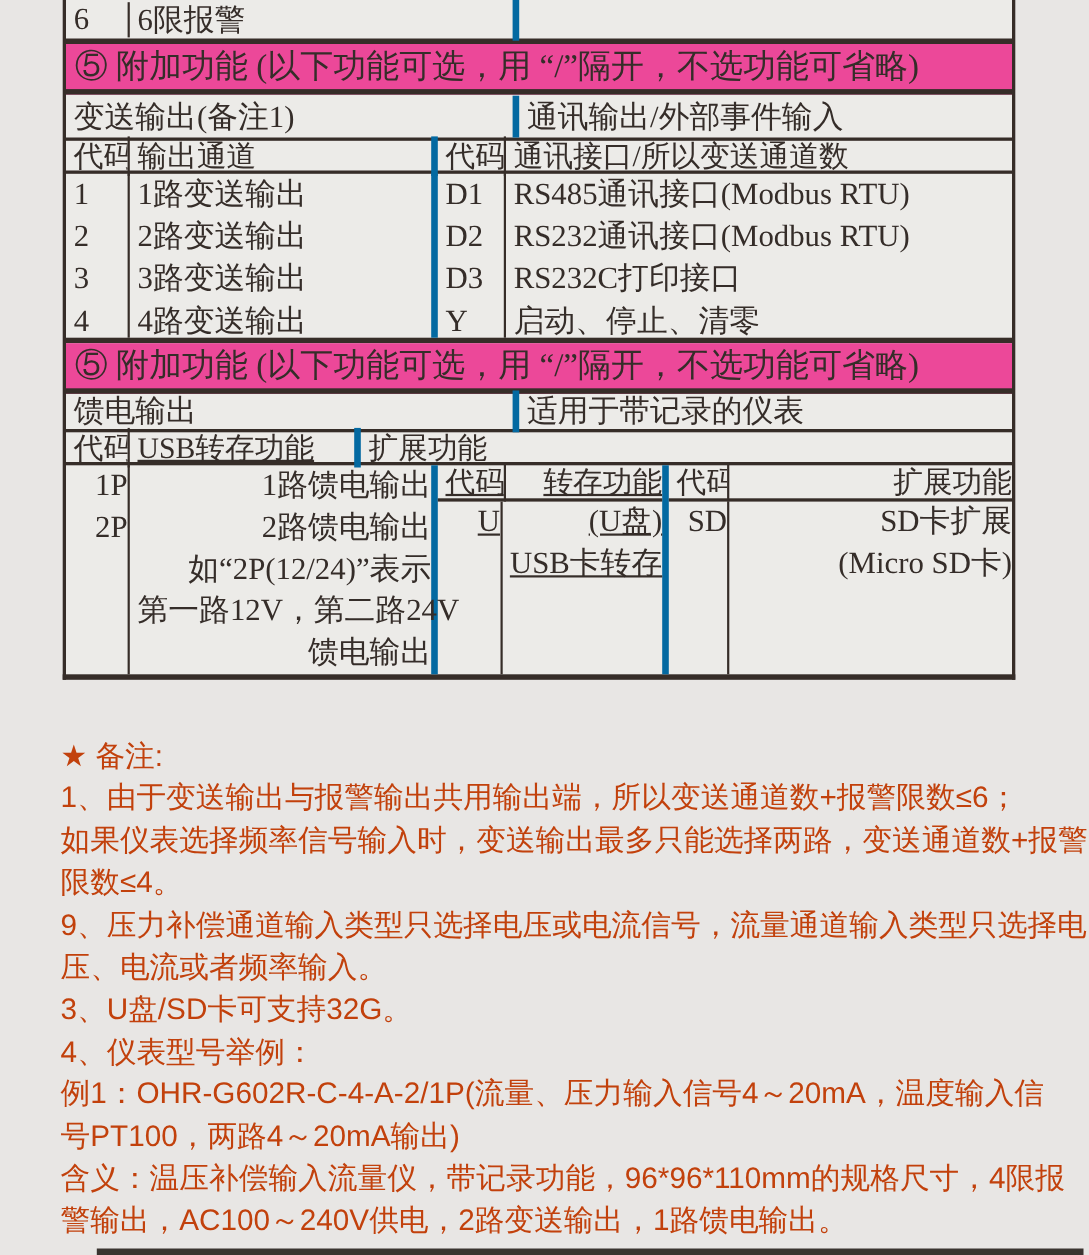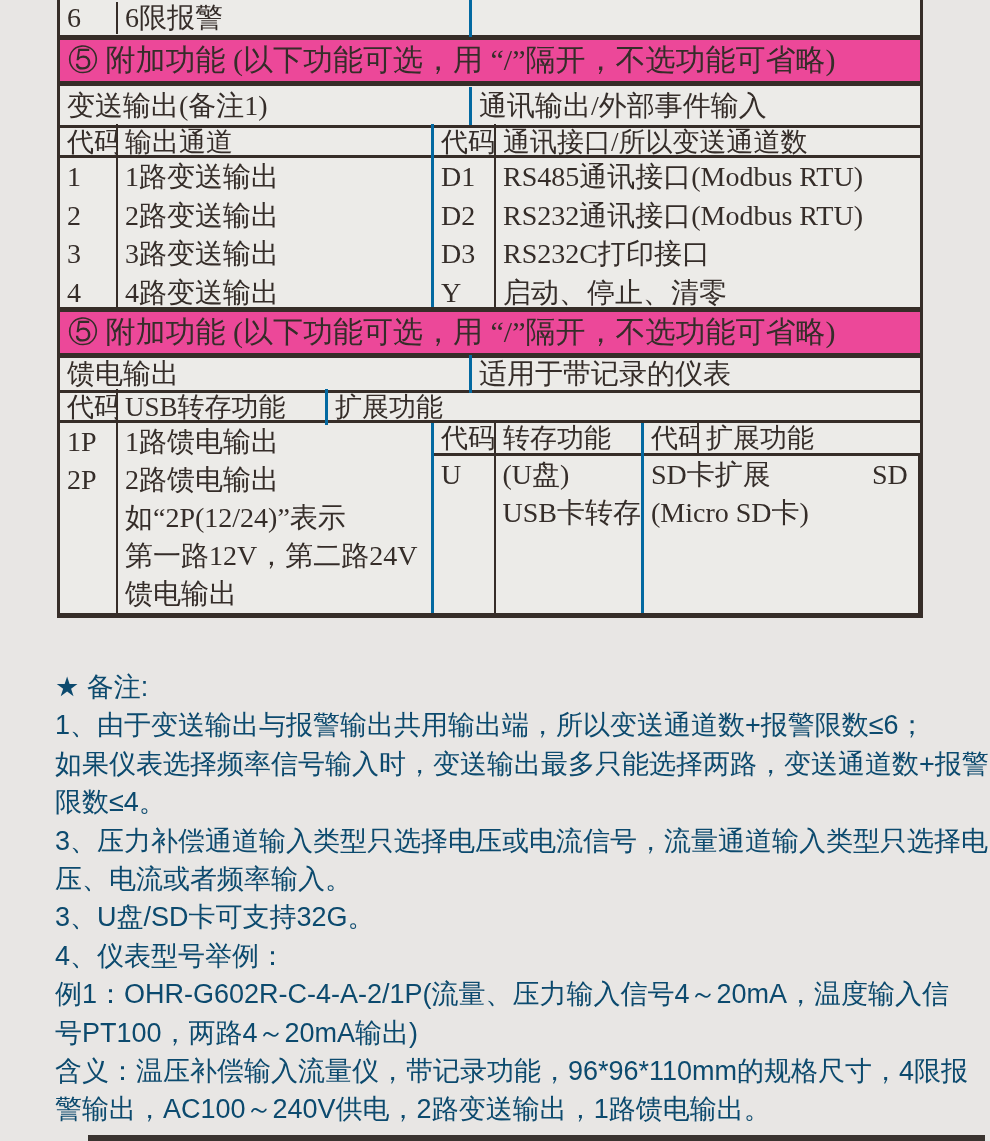--- a/index.html
+++ b/index.html
@@ -14,50 +14,50 @@
     position:absolute;left:57px;top:0;width:866px;box-sizing:border-box;
     border-left:3px solid #362d28;border-right:3px solid #362d28;
     border-bottom:5px solid #362d28;
     background:#ecebe8;
     font-size:28px;
   }
   .row{display:flex;box-sizing:border-box;align-items:center;}
   .b3{border-bottom:3px solid #362d28;}
   .b5{border-bottom:5px solid #362d28;}
   .vr2{border-right:2px solid #362d28;}
-  .vr3{border-right:3px solid #0369a1;}
+  .vr3{border-right:6px solid #0369a1;}
   .cell{box-sizing:border-box;padding-left:7px;overflow:hidden;white-space:nowrap;}
   .r6{height:40px;}
   .sec{height:46px;background:#ec4899;display:flex;align-items:center;
        padding-left:8px;font-size:30px;box-sizing:border-box;white-space:nowrap;}
   .ttl{height:42px;}
   .cols{height:30px;font-size:27px;}
   .datablock{display:flex;box-sizing:border-box;}
   .lines{display:flex;flex-direction:column;box-sizing:border-box;}
   .lines .ln{height:38.5px;line-height:38.5px;padding-left:7px;white-space:nowrap;}
   .d1{height:154px;}
-  .d2{height:190px;}
+  .d2{height:190px;text-align:right;}
   .d2 .ln{height:38px;line-height:38px;}
   
   .w-code-l{width:58px;}
-  .w-desc-l{width:316px;}
+  .w-desc-l{width:280px;}
   .w-left{width:412px;}
   .w-code-r{width:62px;}
   .w-right{flex:1;}
-  .w-usb{width:210px;}
+  .w-usb{width:210px;text-decoration:underline;}
   .w-sd{flex:1;}
   .w-code-sd{width:55px;}
   .subhead{height:33px;display:flex;box-sizing:border-box;
            border-bottom:3px solid #362d28;font-size:27px;align-items:center;}
   .subbody{display:flex;flex:1;box-sizing:border-box;}
   
   .notes{
     position:absolute;left:55px;top:668px;width:905px;
     font-family:"Liberation Sans","DejaVu Sans",sans-serif;
-    font-weight:500;color:#0c4a6e;font-size:27px;
+    font-weight:500;color:#c2410c;font-size:27px;
   }
   .notes .nline{height:38.4px;line-height:38.4px;white-space:nowrap;}
   
   .bottom-bar{
     position:absolute;left:88px;width:897px;bottom:0;height:6px;background:#3a3430;
   }
 </style>
 </head>
 <body>
 
@@ -152,38 +152,38 @@
         </div>
       </div>
     </div>
 
     <div class="lines w-sd" style="padding:0">
       <div class="subhead">
         <div class="cell vr2 w-code-sd">代码</div>
         <div class="cell" style="flex:1">扩展功能</div>
       </div>
       <div class="subbody">
+        <div class="lines vr2 w-code-sd">
+          <div class="ln">SD</div>
+        </div>
         <div class="lines" style="flex:1">
           <div class="ln">SD卡扩展</div>
           <div class="ln">(Micro SD卡)</div>
-        </div>
-        <div class="lines vr2 w-code-sd">
-          <div class="ln">SD</div>
         </div>
       </div>
     </div>
   </div>
 </div>
 
 <div class="notes">
   <div class="nline">★ 备注:</div>
   <div class="nline">1、由于变送输出与报警输出共用输出端，所以变送通道数+报警限数≤6；</div>
   <div class="nline">如果仪表选择频率信号输入时，变送输出最多只能选择两路，变送通道数+报警</div>
   <div class="nline">限数≤4。</div>
-  <div class="nline">3、压力补偿通道输入类型只选择电压或电流信号，流量通道输入类型只选择电</div>
+  <div class="nline">9、压力补偿通道输入类型只选择电压或电流信号，流量通道输入类型只选择电</div>
   <div class="nline">压、电流或者频率输入。</div>
   <div class="nline">3、U盘/SD卡可支持32G。</div>
   <div class="nline">4、仪表型号举例：</div>
   <div class="nline">例1：OHR-G602R-C-4-A-2/1P(流量、压力输入信号4～20mA，温度输入信</div>
   <div class="nline">号PT100，两路4～20mA输出)</div>
   <div class="nline">含义：温压补偿输入流量仪，带记录功能，96*96*110mm的规格尺寸，4限报</div>
   <div class="nline">警输出，AC100～240V供电，2路变送输出，1路馈电输出。</div>
 </div>
 
 <div class="bottom-bar"></div>

